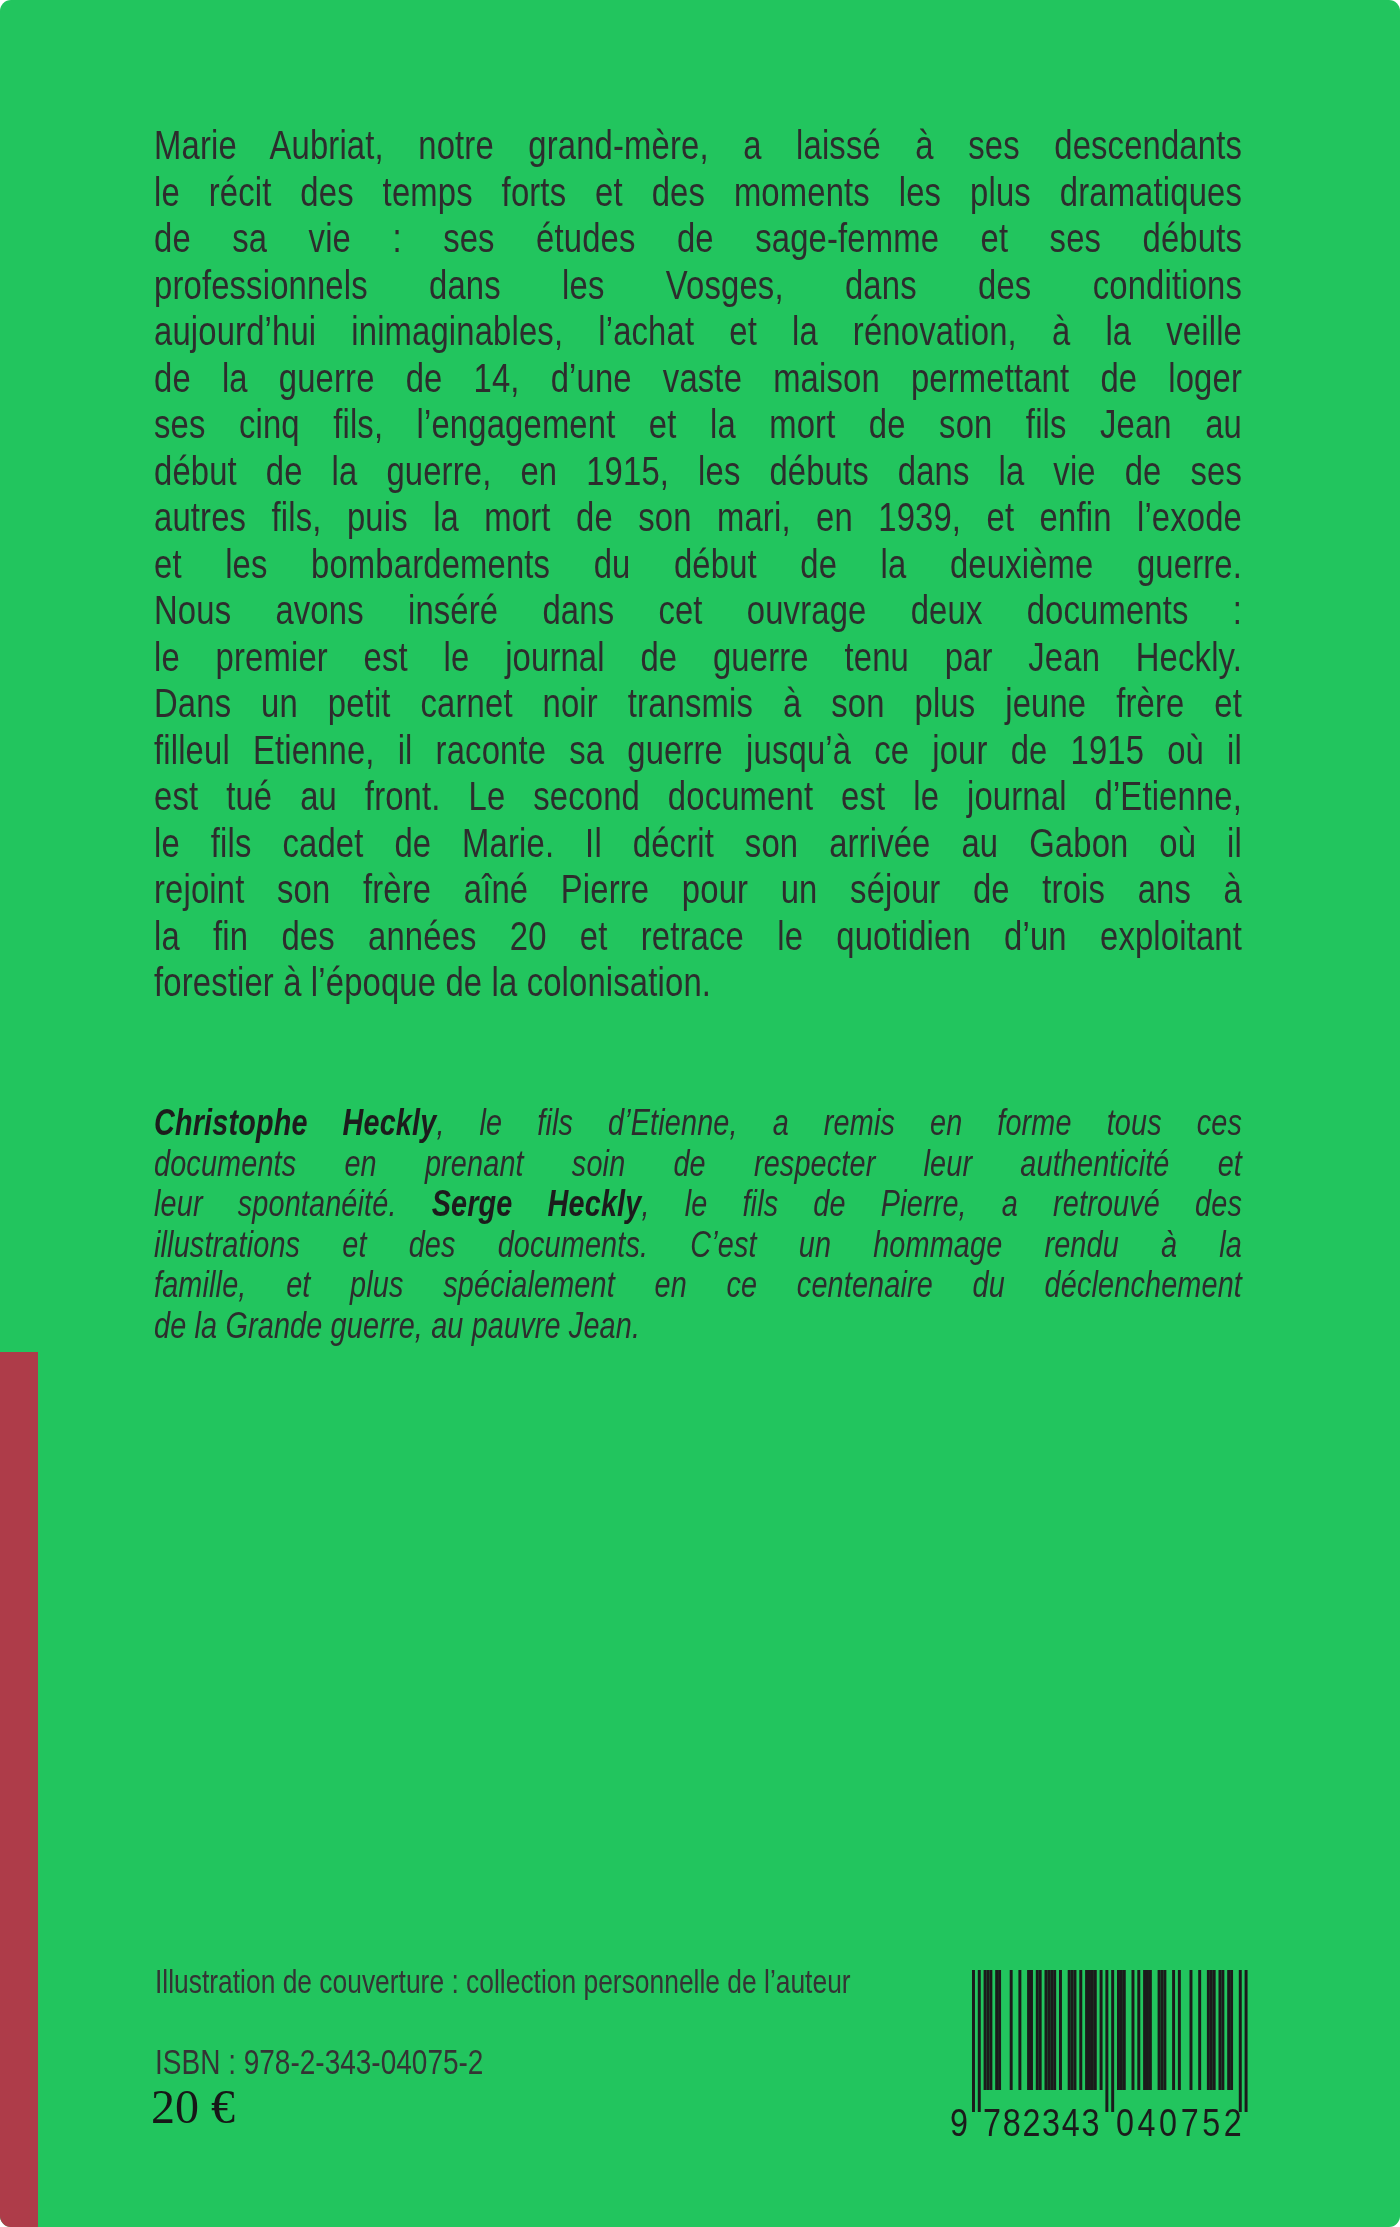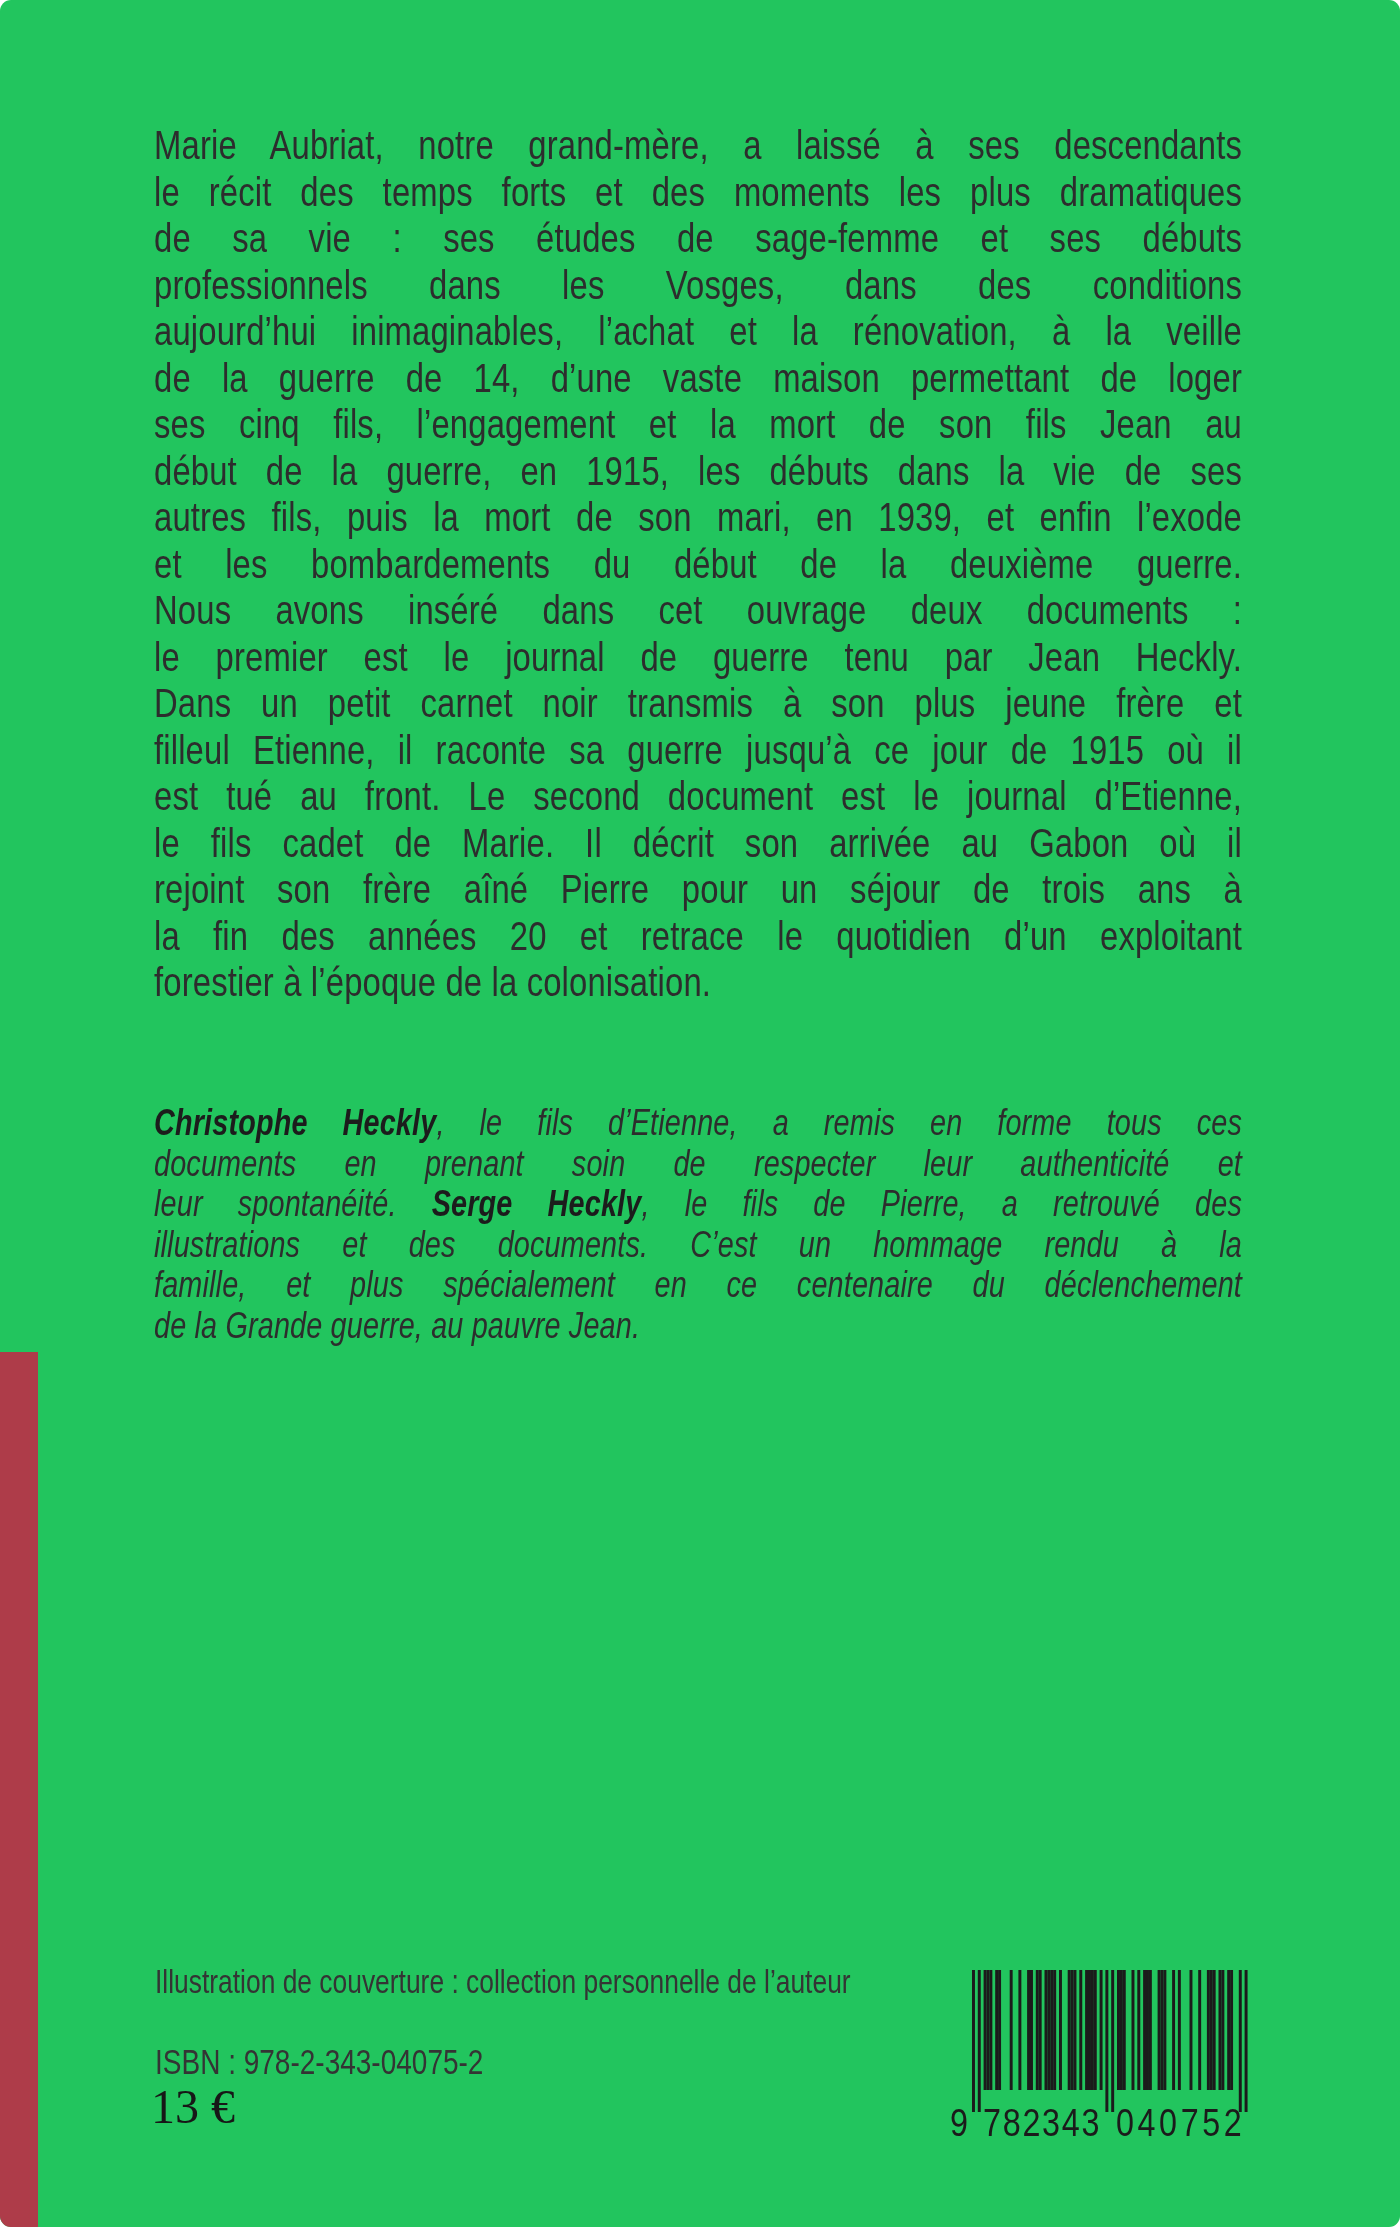--- a/index.html
+++ b/index.html
@@ -132,21 +132,21 @@
       <div class="line"><span>famille, et plus spécialement en ce centenaire du déclenchement</span></div>
       <div class="line last"><span>de la Grande guerre, au pauvre Jean.</span></div>
     </div>
 
   <div class="stripe"></div>
 
   <div class="caption cond">Illustration de couverture : collection personnelle de l’auteur</div>
 
   <div class="isbn cond">ISBN : 978-2-343-04075-2</div>
 
-  <div class="price">13 €</div>
+  <div class="price">20 €</div>
 
   <div class="barcode">
     <svg id="barcode-svg" width="276" height="145">
         <rect x="0.00" y="0" width="2.95" height="142" fill="#1b1b1b"></rect>
         <rect x="5.80" y="0" width="2.95" height="142" fill="#1b1b1b"></rect>
         <rect x="11.60" y="0" width="2.95" height="120" fill="#1b1b1b"></rect>
         <rect x="14.50" y="0" width="2.95" height="120" fill="#1b1b1b"></rect>
         <rect x="17.40" y="0" width="2.95" height="120" fill="#1b1b1b"></rect>
         <rect x="23.20" y="0" width="2.95" height="120" fill="#1b1b1b"></rect>
         <rect x="26.10" y="0" width="2.95" height="120" fill="#1b1b1b"></rect>

